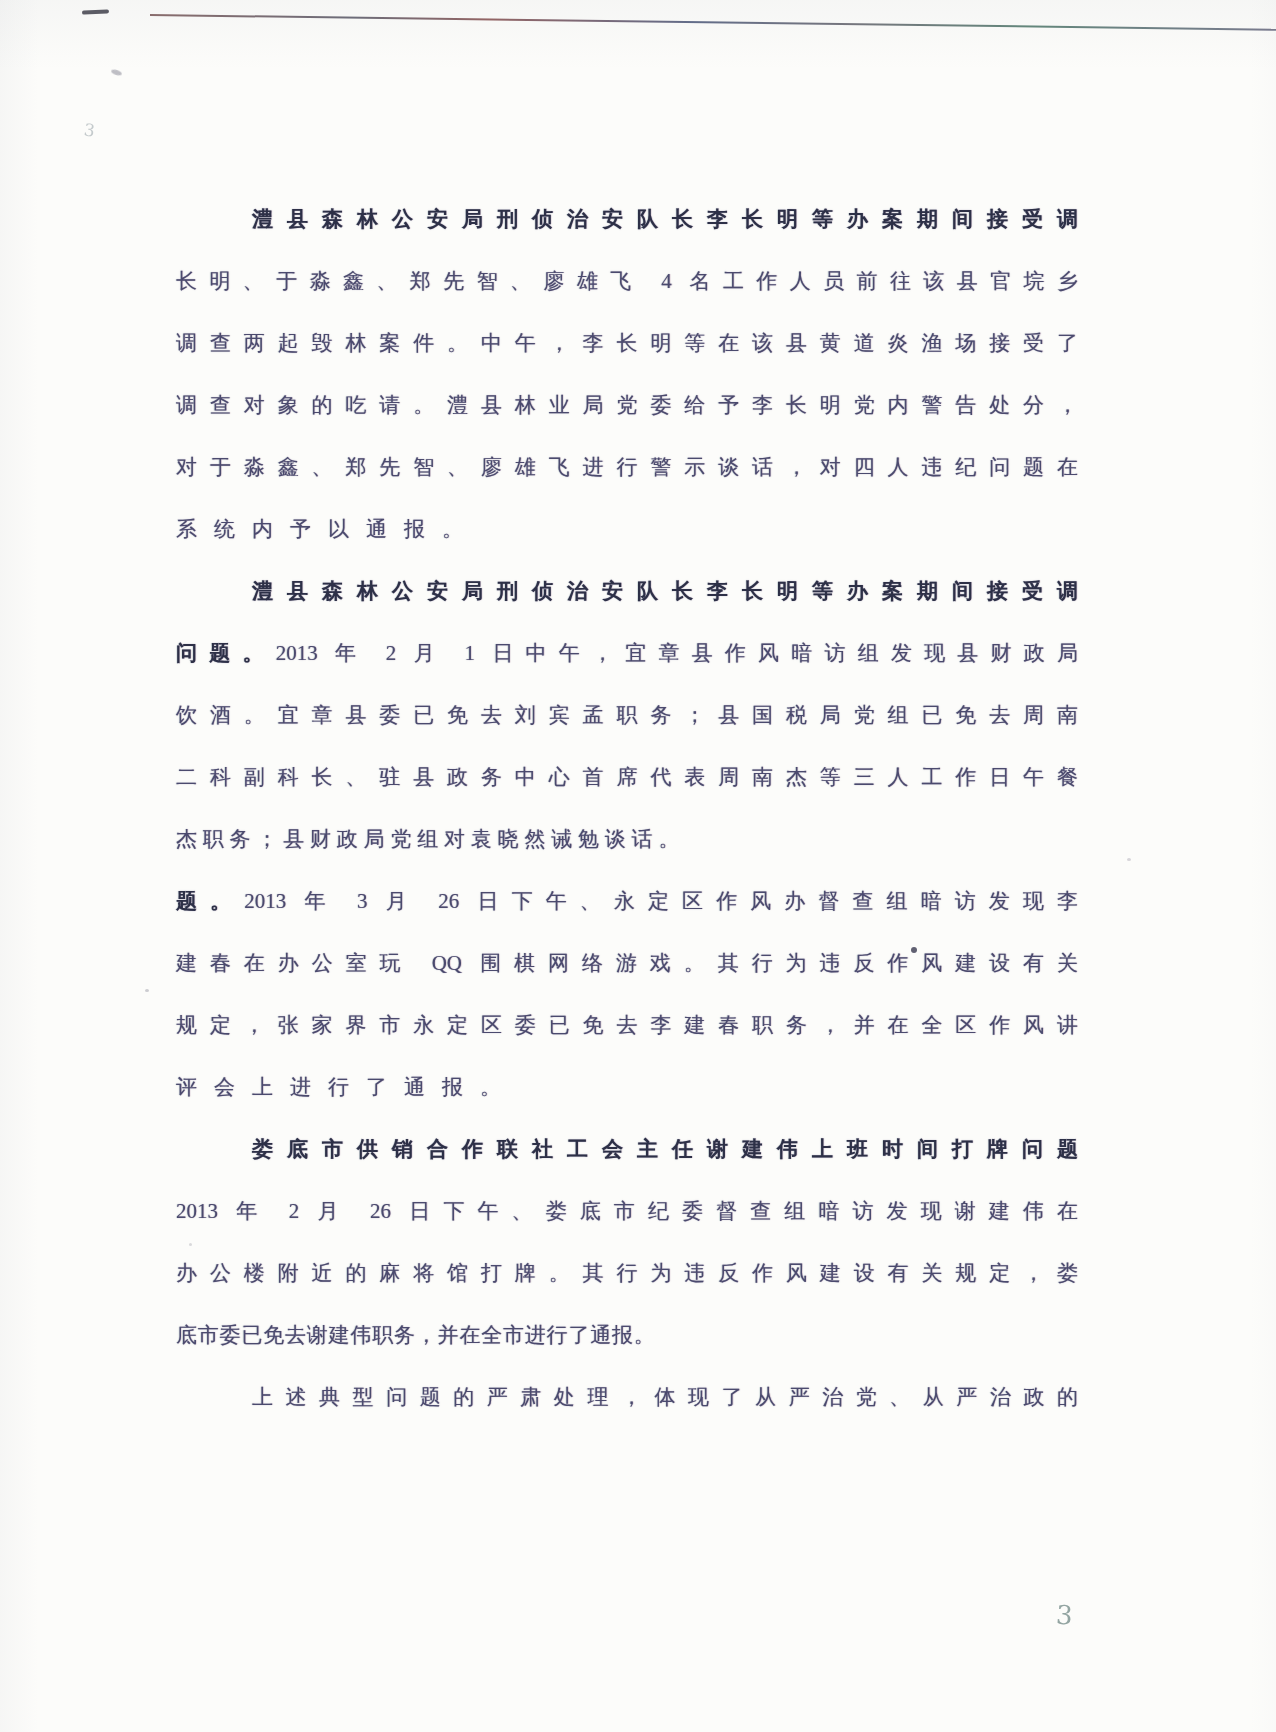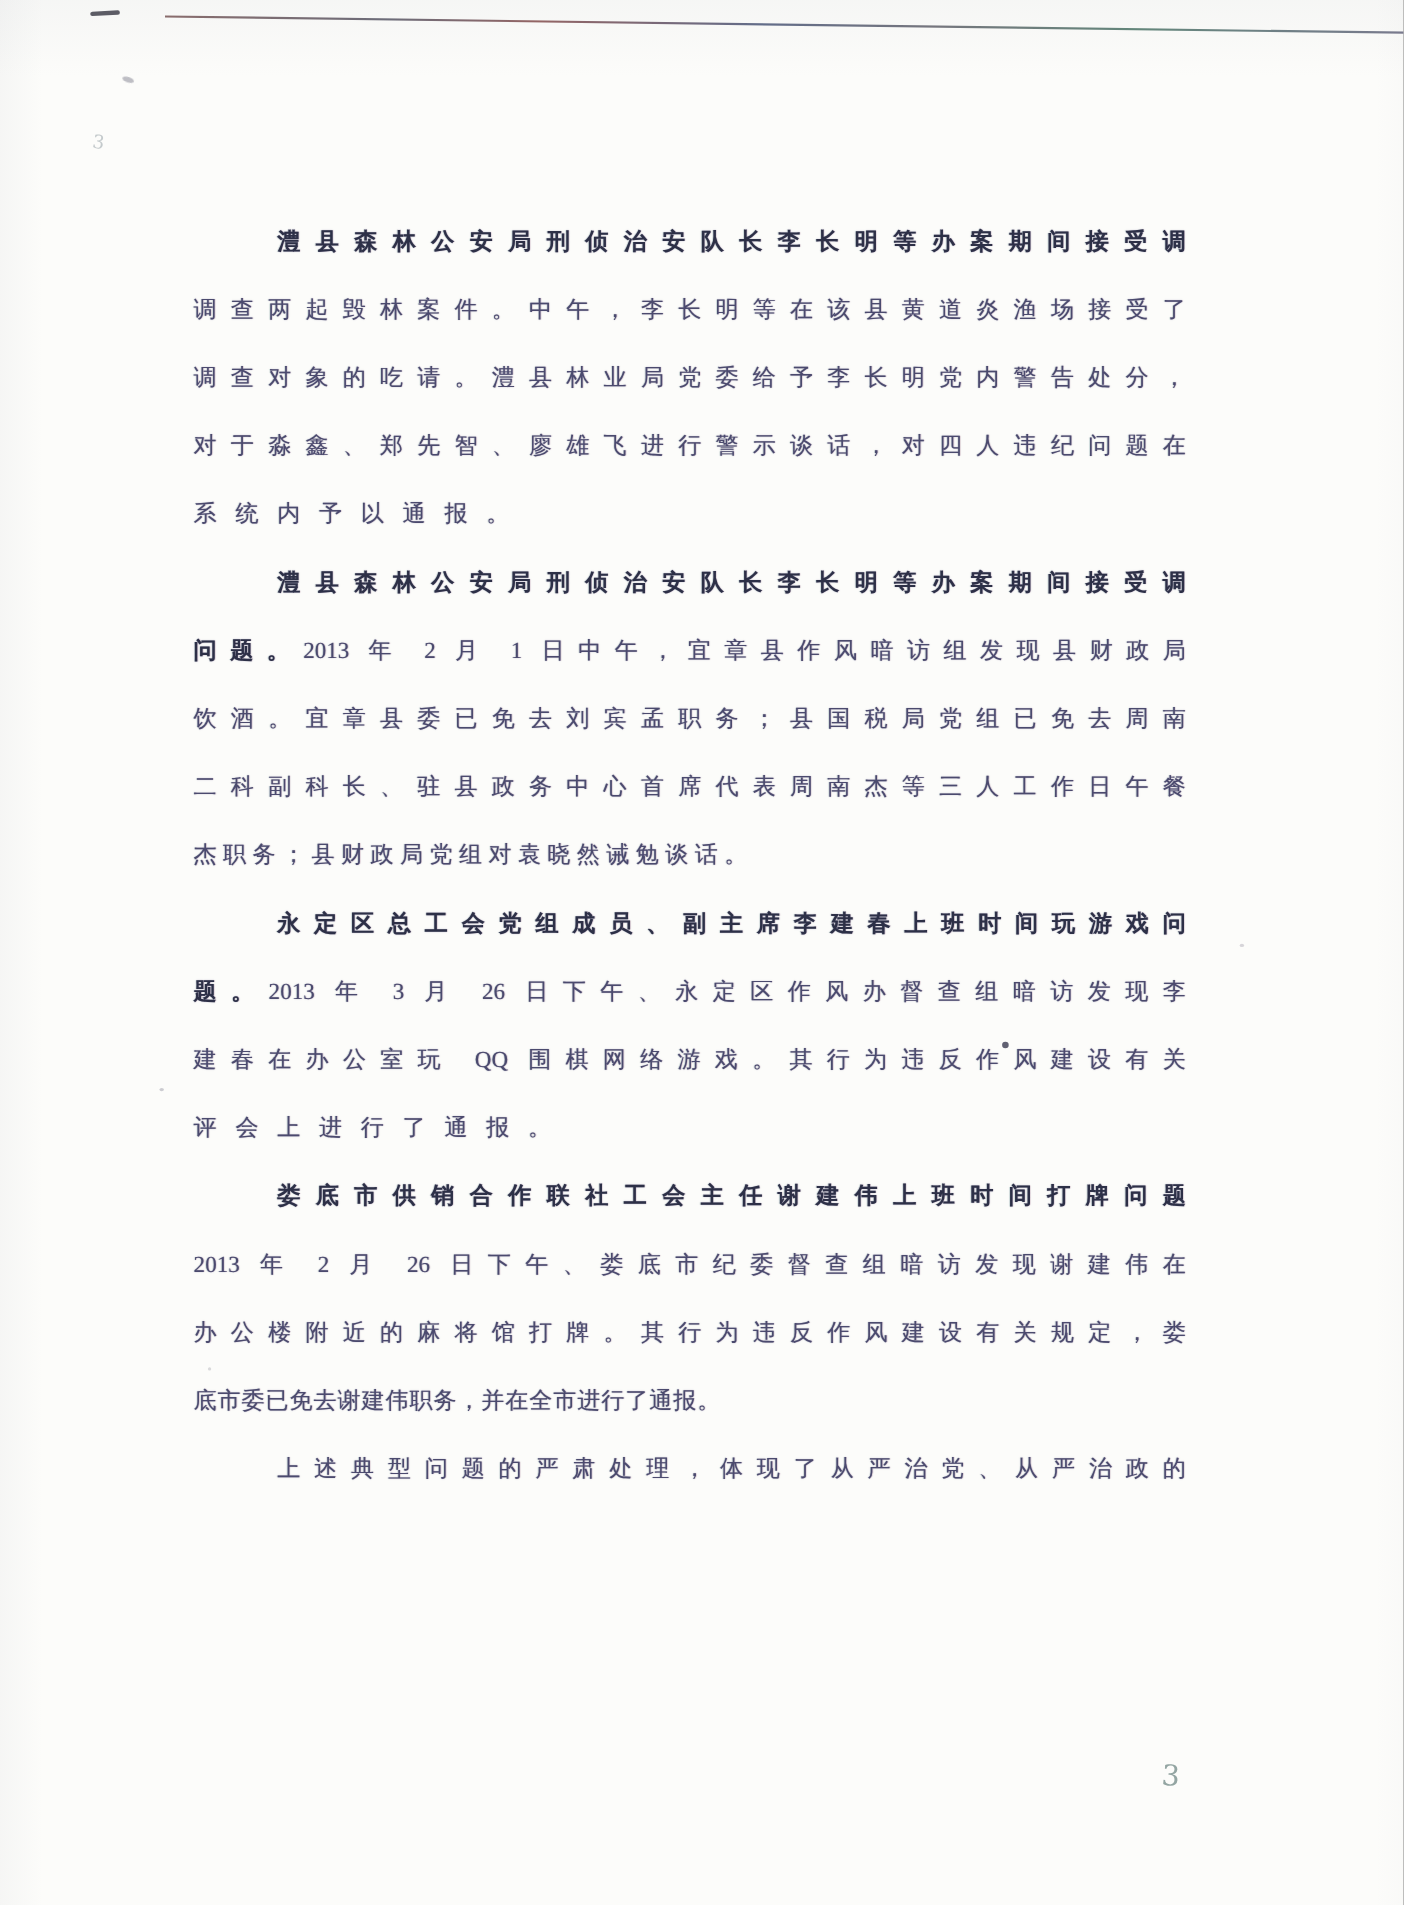--- a/index.html
+++ b/index.html
@@ -76,32 +76,33 @@
   <div class="scan-line"></div>
   <div class="smudge-1"></div>
   <div class="mark-3-left">3</div>
   <div class="speck-a"></div>
   <div class="speck-b"></div>
   <div class="speck-c"></div>
   <div class="stray-dot"></div>
 
   <div class="doc-body">
       <div class="line fill indent"><span class="b">澧县森林公安局刑侦治安队长李长明等办案期间接受调</span></div>
+      <div class="line fill"><span class="r">长明、于淼鑫、郑先智、廖雄飞 4 名工作人员前往该县官垸乡</span></div>
       <div class="line fill"><span class="r">调查两起毁林案件。中午，李长明等在该县黄道炎渔场接受了</span></div>
       <div class="line fill"><span class="r">调查对象的吃请。澧县林业局党委给予李长明党内警告处分，</span></div>
       <div class="line fill"><span class="r">对于淼鑫、郑先智、廖雄飞进行警示谈话，对四人违纪问题在</span></div>
       <div class="line last" style="letter-spacing: 17px;"><span class="r">系统内予以通报。</span></div>
       <div class="line fill indent"><span class="b">澧县森林公安局刑侦治安队长李长明等办案期间接受调</span></div>
       <div class="line fill"><span class="b">问题。</span><span class="r">2013 年 2 月 1 日中午，宜章县作风暗访组发现县财政局</span></div>
       <div class="line fill"><span class="r">饮酒。宜章县委已免去刘宾孟职务；县国税局党组已免去周南</span></div>
       <div class="line fill"><span class="r">二科副科长、驻县政务中心首席代表周南杰等三人工作日午餐</span></div>
       <div class="line last" style="letter-spacing: 5.8px;"><span class="r">杰职务；县财政局党组对袁晓然诫勉谈话。</span></div>
-      <div class="line fill indent"><span class="b">永定区总工会党组成员、副主席李建春上班时间玩游戏问</span></div>
       <div class="line fill"><span class="b">题。</span><span class="r">2013 年 3 月 26 日下午、永定区作风办督查组暗访发现李</span></div>
       <div class="line fill"><span class="r">建春在办公室玩 QQ 围棋网络游戏。其行为违反作风建设有关</span></div>
+      <div class="line fill"><span class="r">规定，张家界市永定区委已免去李建春职务，并在全区作风讲</span></div>
       <div class="line last" style="letter-spacing: 17px;"><span class="r">评会上进行了通报。</span></div>
       <div class="line fill indent"><span class="b">娄底市供销合作联社工会主任谢建伟上班时间打牌问题</span></div>
       <div class="line fill"><span class="r">2013 年 2 月 26 日下午、娄底市纪委督查组暗访发现谢建伟在</span></div>
       <div class="line fill"><span class="r">办公楼附近的麻将馆打牌。其行为违反作风建设有关规定，娄</span></div>
       <div class="line last" style="letter-spacing: 0.8px;"><span class="r">底市委已免去谢建伟职务，并在全市进行了通报。</span></div>
       <div class="line fill indent"><span class="r">上述典型问题的严肃处理，体现了从严治党、从严治政的</span></div>
     </div>
 
   <div class="page-number">3</div>
 

